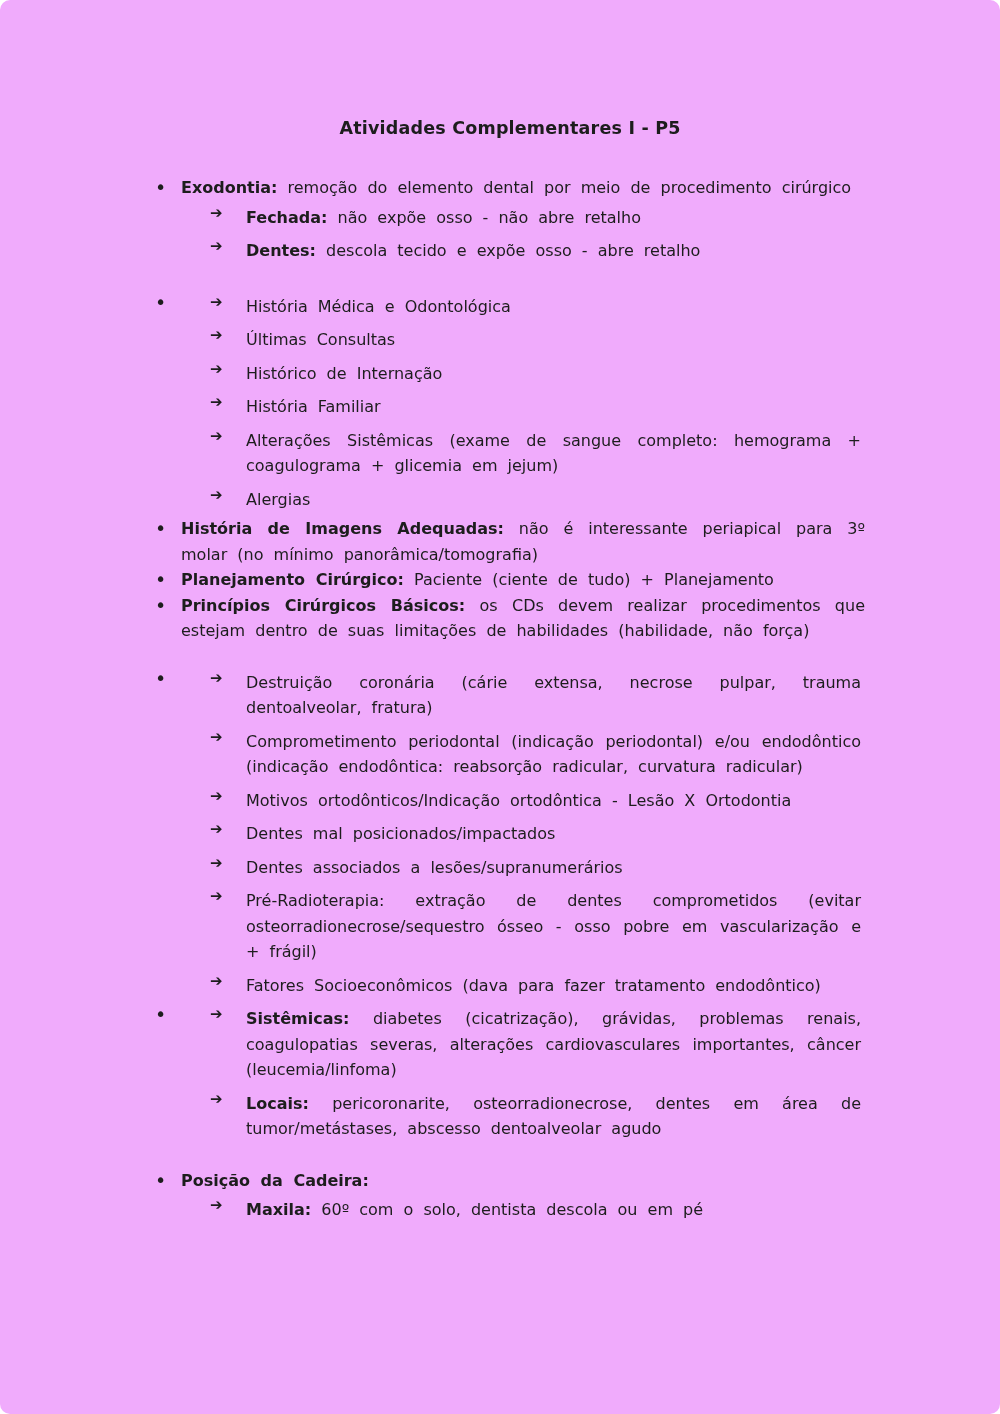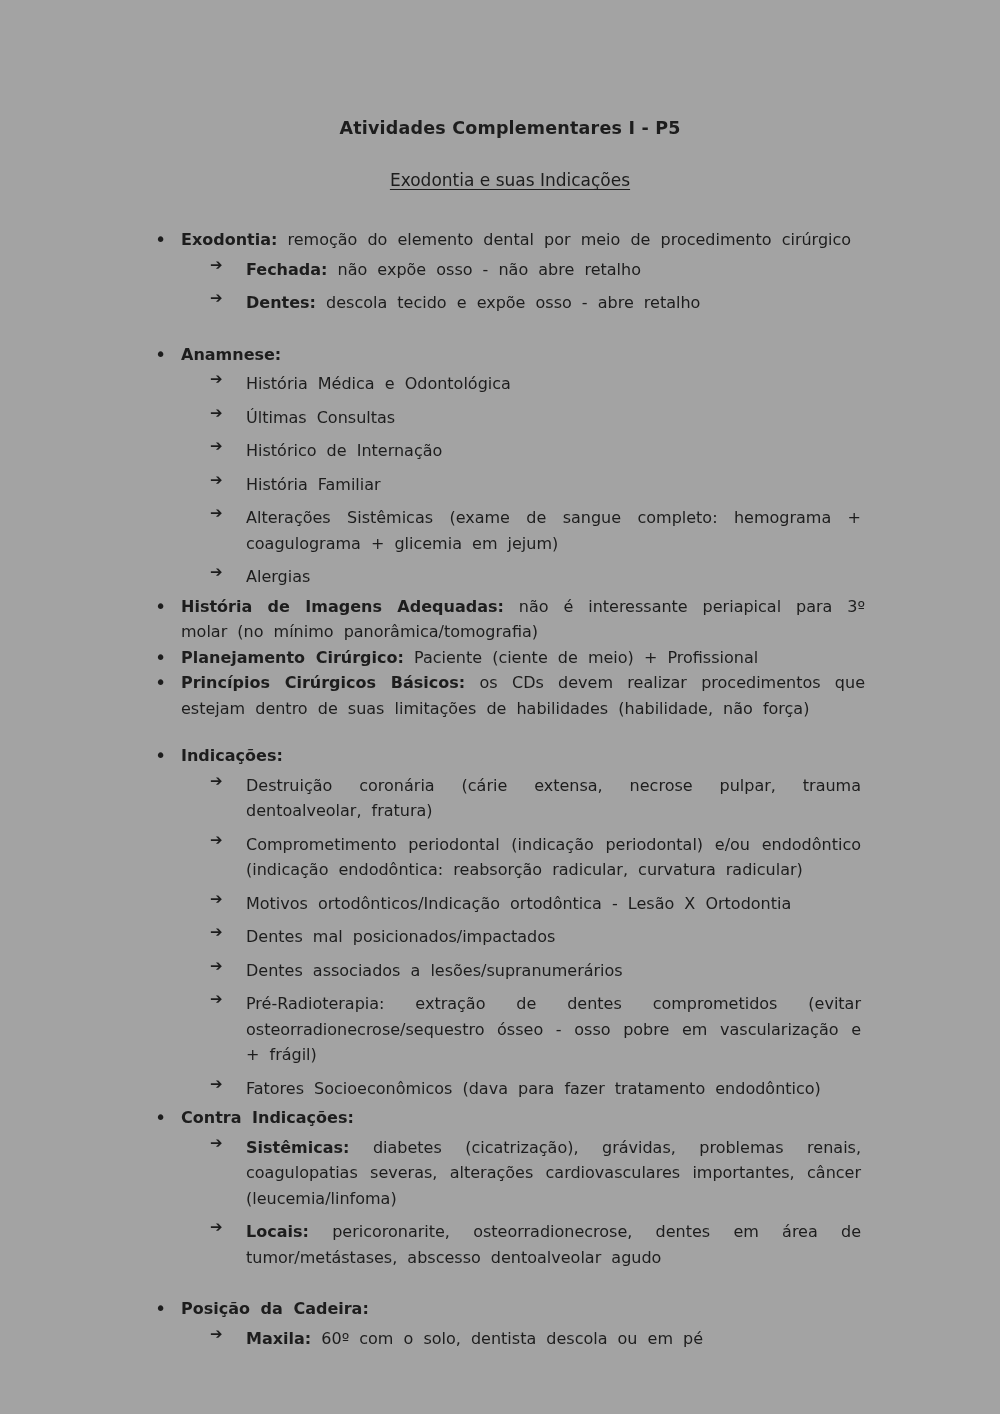--- a/index.html
+++ b/index.html
@@ -1,26 +1,27 @@
 <!DOCTYPE html>
 <html lang="pt"><head>
 <meta charset="utf-8">
 <style>
   html, body { margin: 0; padding: 0; background: #ffffff; }
   .page {
     position: relative;
     width: 1000px;
     height: 1414px;
     margin: 0 auto;
-    background: #a3a3a3;
+    background: #f0abfc;
     font-family: "DejaVu Sans", "Liberation Sans", sans-serif;
     color: #1d1d1d;
     box-sizing: border-box;
     padding: 118px 135px 0 155px;
     overflow: hidden;
+    border-radius: 10px;
   }
   .doc-title {
     margin: 0;
     font-size: 17.5px;
     line-height: 21px;
     font-weight: bold;
     text-align: center;
     letter-spacing: 0.2px;
   }
   .doc-subtitle {
@@ -69,21 +70,20 @@
     text-align: justify;
     text-align-last: left;
   }
 </style>
 </head>
 <body>
 
 <div class="page">
 
   <h1 class="doc-title">Atividades Complementares I - P5</h1>
-  <h2 class="doc-subtitle">Exodontia e suas Indicações</h2>
 
   <div class="content">
 
     <div class="item">
       <span class="marker">•</span>
       <div class="item-body">
         <p class="body-text"><b>Exodontia:</b> <span>remoção do elemento dental por meio de procedimento cirúrgico</span></p>
         <div class="sub-list">
           <div class="sub">
             <span class="arrow">➔</span>
@@ -93,21 +93,20 @@
             <span class="arrow">➔</span>
             <p class="sub-text"><b>Dentes:</b> <span>descola tecido e expõe osso - abre retalho</span></p>
           </div>
         </div>
       </div>
     </div>
 
     <div class="item gap">
       <span class="marker">•</span>
       <div class="item-body">
-        <p class="body-text"><b>Anamnese:</b> <span></span></p>
         <div class="sub-list">
           <div class="sub">
             <span class="arrow">➔</span>
             <p class="sub-text"><b></b> <span>História Médica e Odontológica</span></p>
           </div>
           <div class="sub">
             <span class="arrow">➔</span>
             <p class="sub-text"><b></b> <span>Últimas Consultas</span></p>
           </div>
           <div class="sub">
@@ -133,35 +132,34 @@
     <div class="item">
       <span class="marker">•</span>
       <div class="item-body">
         <p class="body-text"><b>História de Imagens Adequadas:</b> <span>não é interessante periapical para 3º molar (no mínimo panorâmica/tomografia)</span></p>
       </div>
     </div>
 
     <div class="item">
       <span class="marker">•</span>
       <div class="item-body">
-        <p class="body-text"><b>Planejamento Cirúrgico:</b> <span>Paciente (ciente de meio) + Profissional</span></p>
+        <p class="body-text"><b>Planejamento Cirúrgico:</b> <span>Paciente (ciente de tudo) + Planejamento</span></p>
       </div>
     </div>
 
     <div class="item">
       <span class="marker">•</span>
       <div class="item-body">
         <p class="body-text"><b>Princípios Cirúrgicos Básicos:</b> <span>os CDs devem realizar procedimentos que estejam dentro de suas limitações de habilidades (habilidade, não força)</span></p>
       </div>
     </div>
 
     <div class="item gap">
       <span class="marker">•</span>
       <div class="item-body">
-        <p class="body-text"><b>Indicações:</b> <span></span></p>
         <div class="sub-list">
           <div class="sub">
             <span class="arrow">➔</span>
             <p class="sub-text"><b></b> <span>Destruição coronária (cárie extensa, necrose pulpar, trauma dentoalveolar, fratura)</span></p>
           </div>
           <div class="sub">
             <span class="arrow">➔</span>
             <p class="sub-text"><b></b> <span>Comprometimento periodontal (indicação periodontal) e/ou endodôntico (indicação endodôntica: reabsorção radicular, curvatura radicular)</span></p>
           </div>
           <div class="sub">
@@ -184,21 +182,20 @@
             <span class="arrow">➔</span>
             <p class="sub-text"><b></b> <span>Fatores Socioeconômicos (dava para fazer tratamento endodôntico)</span></p>
           </div>
         </div>
       </div>
     </div>
 
     <div class="item">
       <span class="marker">•</span>
       <div class="item-body">
-        <p class="body-text"><b>Contra Indicações:</b> <span></span></p>
         <div class="sub-list">
           <div class="sub">
             <span class="arrow">➔</span>
             <p class="sub-text"><b>Sistêmicas:</b> <span>diabetes (cicatrização), grávidas, problemas renais, coagulopatias severas, alterações cardiovasculares importantes, câncer (leucemia/linfoma)</span></p>
           </div>
           <div class="sub">
             <span class="arrow">➔</span>
             <p class="sub-text"><b>Locais:</b> <span>pericoronarite, osteorradionecrose, dentes em área de tumor/metástases, abscesso dentoalveolar agudo</span></p>
           </div>
         </div>

